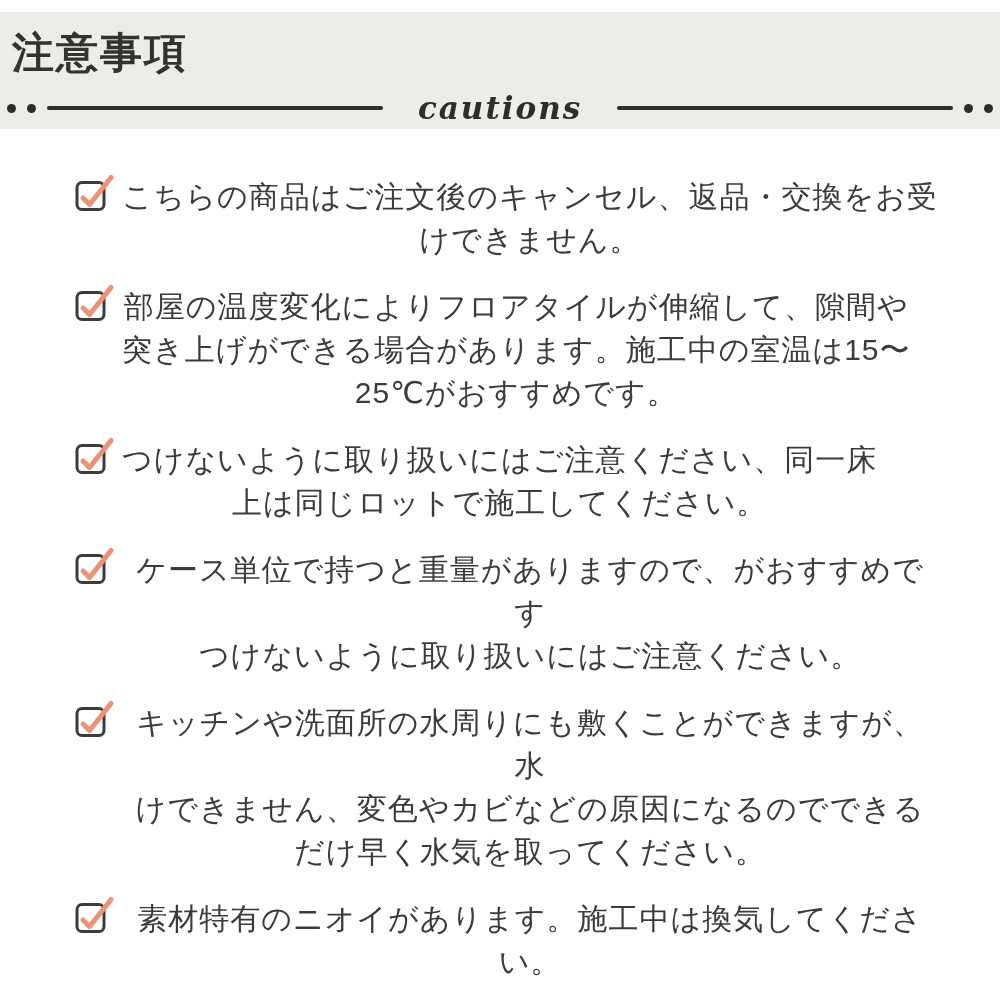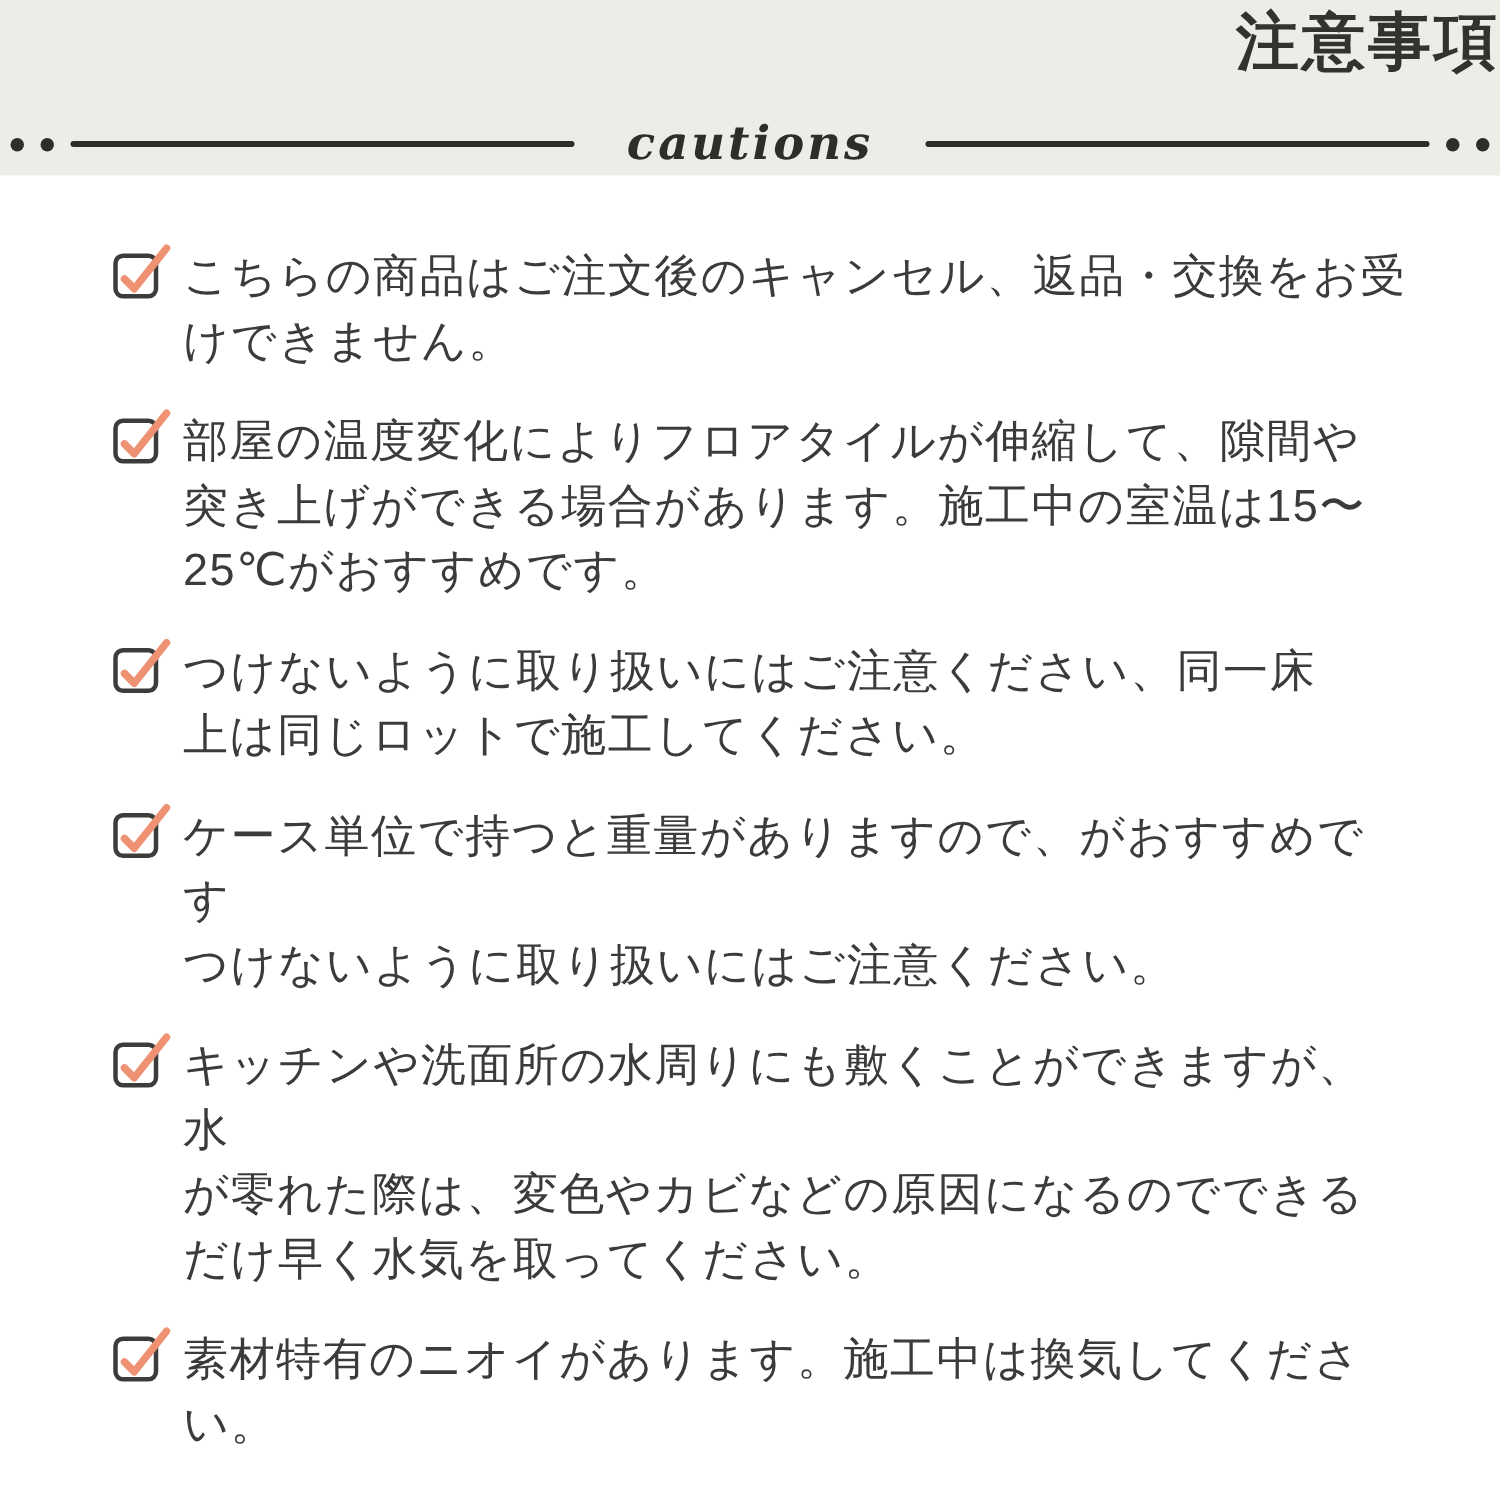--- a/index.html
+++ b/index.html
@@ -15,23 +15,23 @@
   }
 
   
   .header {
     position: relative;
     width: 100%;
     height: 117px;
     background: #edece6;
   }
   .title {
-    margin: 0;
-    padding-top: 5px;
-    text-align: right;
+    margin: 12px;
+    padding-top: 18px;
+    text-align: left;
     font-size: 42px;
     line-height: 1.1;
     font-weight: bold;
     letter-spacing: 2px;
     color: #323230;
   }
   .divider {
     position: absolute;
     left: 0;
     right: 0;
@@ -70,20 +70,21 @@
 
   
   .body {
     padding: 46px 62px 0 75px;
     box-sizing: border-box;
   }
   .item {
     display: flex;
     align-items: flex-start;
     margin-bottom: 24px;
+    text-align: center;
   }
   .check {
     flex: none;
     width: 38px;
     height: 36px;
     margin-right: 9px;
   }
   .check svg { display: block; width: 38px; height: 36px; overflow: visible; }
   .text {
     margin: 0;
@@ -164,21 +165,21 @@
   </div>
 
   <div class="item">
     <span class="check">
       <svg viewBox="0 0 38 36" xmlns="http://www.w3.org/2000/svg" aria-hidden="true">
         <rect x="2" y="7.5" width="27" height="27" rx="5" fill="none" stroke="#3c3c3a" stroke-width="3"></rect>
         <polyline points="8,23 14.5,29.5 36,2.5" fill="none" stroke="#ef9273" stroke-width="5" stroke-linecap="round" stroke-linejoin="round"></polyline>
       </svg>
     </span>
     <p class="text">キッチンや洗面所の水周りにも敷くことができますが、水
-が零れた際は、変色やカビなどの原因になるのでできる
+けできません、変色やカビなどの原因になるのでできる
 だけ早く水気を取ってください。</p>
   </div>
 
   <div class="item">
     <span class="check">
       <svg viewBox="0 0 38 36" xmlns="http://www.w3.org/2000/svg" aria-hidden="true">
         <rect x="2" y="7.5" width="27" height="27" rx="5" fill="none" stroke="#3c3c3a" stroke-width="3"></rect>
         <polyline points="8,23 14.5,29.5 36,2.5" fill="none" stroke="#ef9273" stroke-width="5" stroke-linecap="round" stroke-linejoin="round"></polyline>
       </svg>
     </span>

